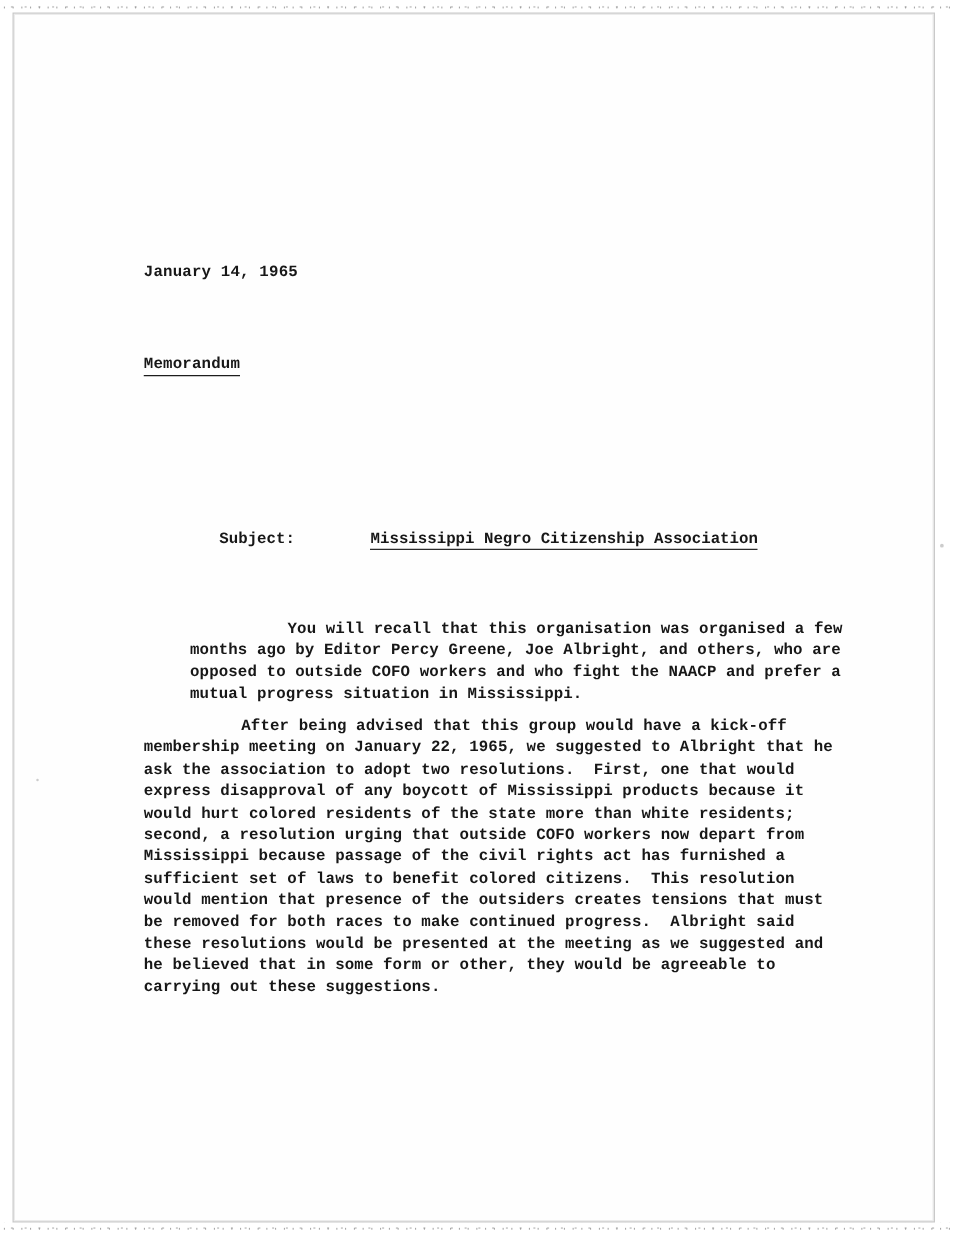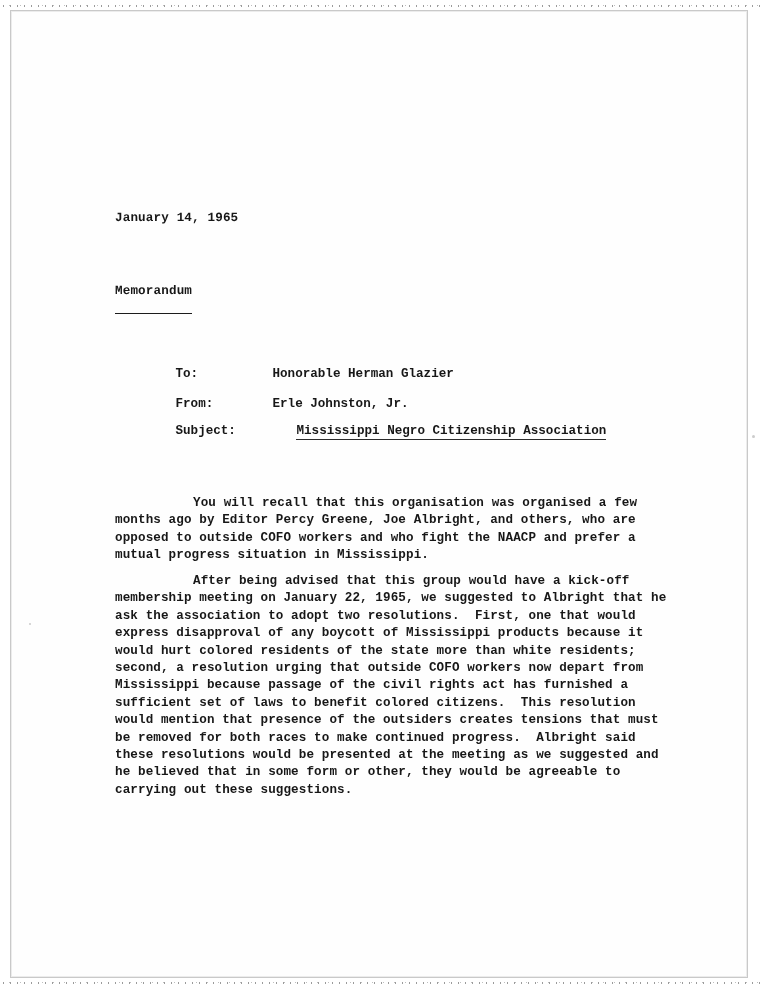--- a/index.html
+++ b/index.html
@@ -73,21 +73,21 @@
 
   .date {
     left: 104px;
     top: 200px;
   }
 
   .memo-heading {
     left: 104px;
     top: 273px;
     border-bottom: 1.3px solid #1c1c1c;
-    padding-bottom: 14px;
+    padding-bottom: 1px;
   }
 
   .field-row {
     position: absolute;
     left: 104px;
     white-space: pre;
     font-size: 12.6px;
     line-height: 15.4px;
     font-weight: 700;
     color: #171717;
@@ -111,21 +111,21 @@
     left: 104px;
     width: 552px;
     font-size: 12.6px;
     line-height: 17.4px;
     letter-spacing: 0.1px;
     font-weight: 700;
     color: #171717;
     text-align: left;
     white-space: pre-wrap;
   }
-  .para.p1 { top: 484px; }
+  .para.p1 { top: 484px; margin-left: 37px; }
   .para.p2 { top: 562px; }
 
   .indent { display: inline-block; width: 78px; }
 
   
   .speck {
     position: absolute;
     background: #9a9a9a;
     border-radius: 50%;
     opacity: 0.5;
@@ -139,27 +139,21 @@
   <div class="scan-edge top"></div>
   <div class="scan-edge bottom"></div>
 
   <div class="page-sheet">
     <div class="doc-body">
 
       <div class="line date">January 14, 1965</div>
 
       <div class="line memo-heading">Memorandum</div>
 
-      <div class="field-row to">
-        <span class="field-label">To:</span><span class="field-value">Honorable Herman Glazier</span>
-      </div>
 
-      <div class="field-row from">
-        <span class="field-label">From:</span><span class="field-value">Erle Johnston, Jr.</span>
-      </div>
 
       <div class="field-row subject">
         <span class="field-label">Subject:</span><span class="field-value">Mississippi Negro Citizenship Association</span>
       </div>
 
       <div class="para p1"><span class="indent"></span><span>You will recall that this organisation was organised a few months ago by Editor Percy Greene, Joe Albright, and others, who are opposed to outside COFO workers and who fight the NAACP and prefer a mutual progress situation in Mississippi.</span></div>
 
       <div class="para p2"><span class="indent"></span><span>After being advised that this group would have a kick-off membership meeting on January 22, 1965, we suggested to Albright that he ask the association to adopt two resolutions.  First, one that would express disapproval of any boycott of Mississippi products because it would hurt colored residents of the state more than white residents; second, a resolution urging that outside COFO workers now depart from Mississippi because passage of the civil rights act has furnished a sufficient set of laws to benefit colored citizens.  This resolution would mention that presence of the outsiders creates tensions that must be removed for both races to make continued progress.  Albright said these resolutions would be presented at the meeting as we suggested and he believed that in some form or other, they would be agreeable to carrying out these suggestions.</span></div>
 
       <div class="speck" style="left:741px; top:424px; width:3px; height:3px;"></div>

